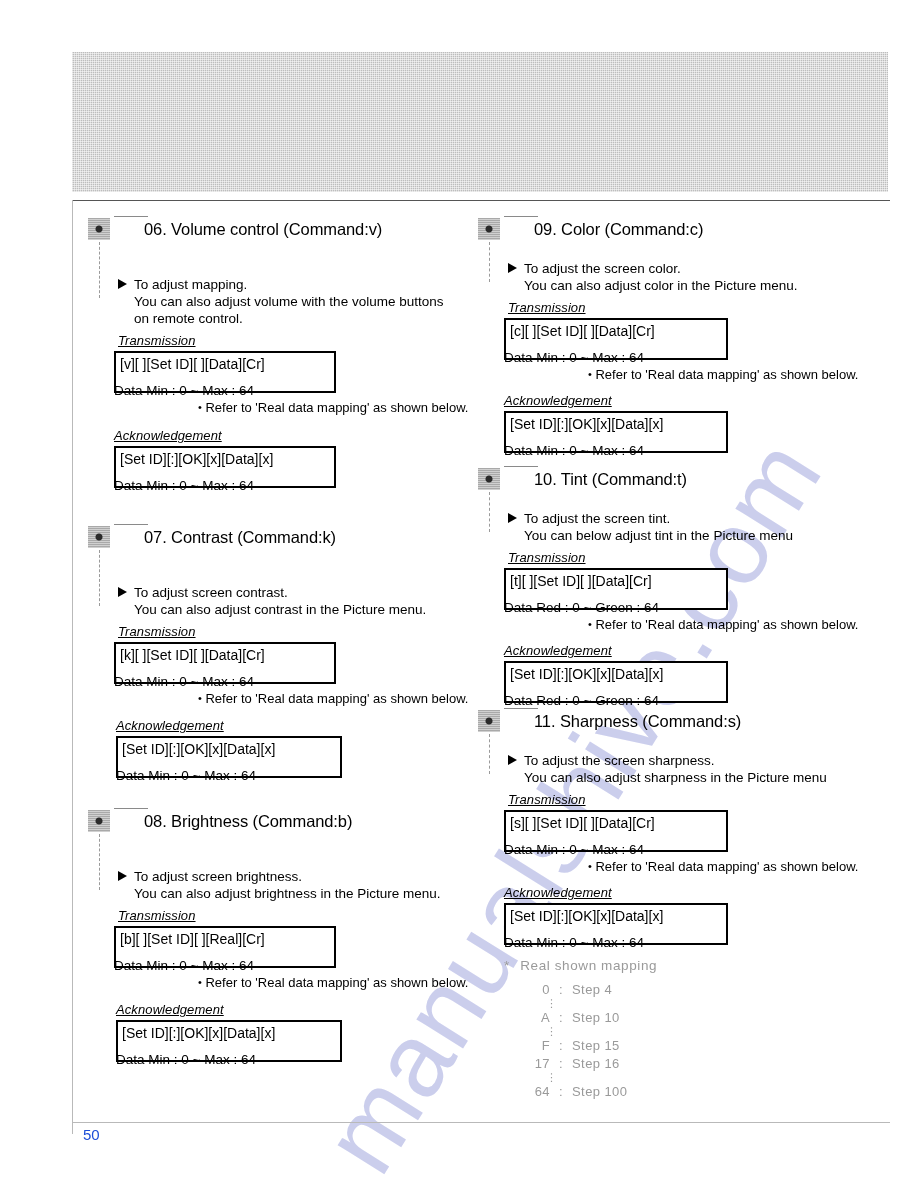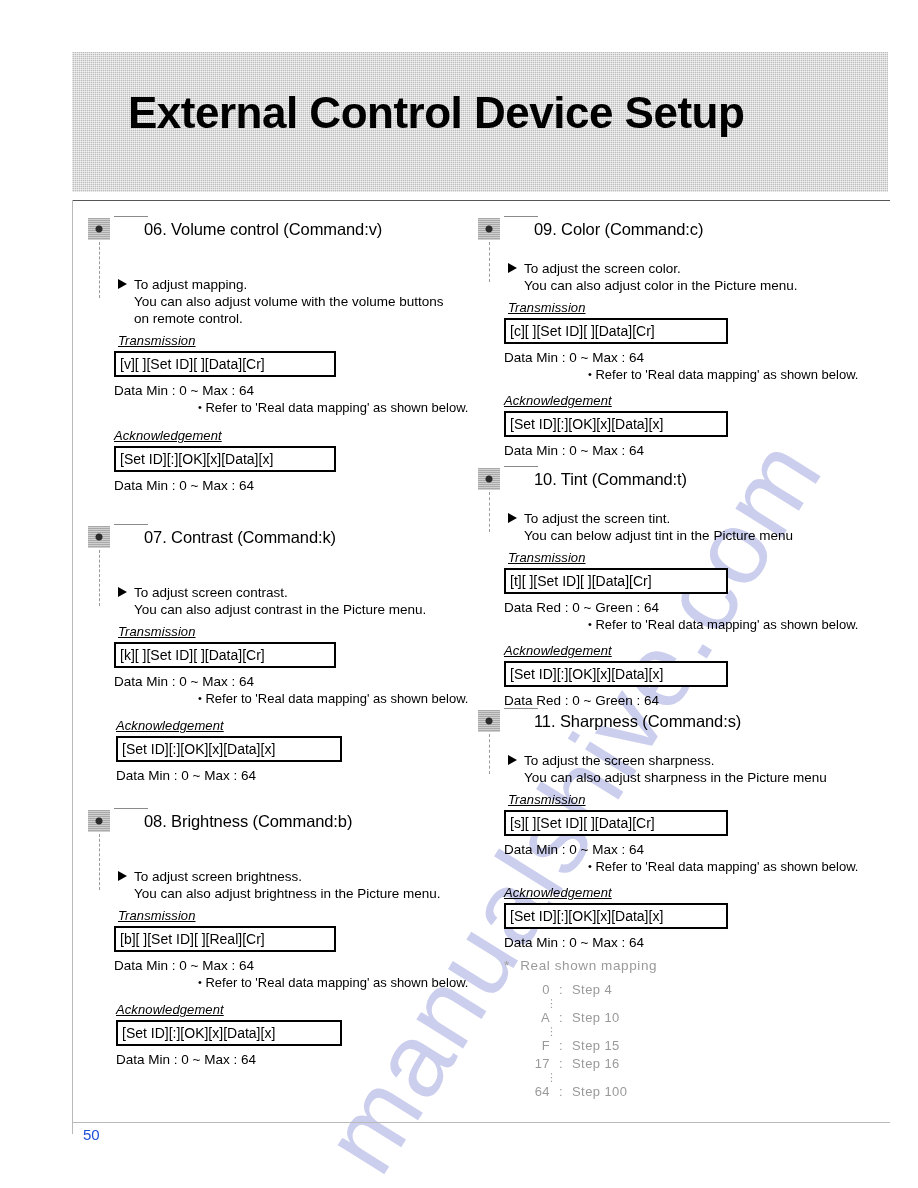--- a/index.html
+++ b/index.html
@@ -123,21 +123,21 @@
     font-style:italic;
     text-decoration:underline;
     display:inline-block;
     letter-spacing:.1px;
   }
 
   .cmd-box{
     border:2px solid #000;
     height:22px;
     line-height:22px;
-    padding:0 0 0 4px;
+    padding:0 0 16px 4px;
     font-size:14px;
     box-sizing:content-box;
     background:#fff;
     white-space:nowrap;
     overflow:hidden;
   }
 
   .data-line{font-size:13.5px;white-space:nowrap;}
   .refer-line{font-size:13px;white-space:nowrap;}
   .refer-line .star{font-size:11px;vertical-align:1px;}
@@ -151,21 +151,20 @@
   .abs{position:absolute;white-space:nowrap;}
 </style>
 </head>
 <body>
 
 <div id="page">
 
   <div class="watermark wm1">manualshive.com</div>
 
   <div class="header-band"></div>
-  <div class="header-title">External Control Device Setup</div>
 
   <div class="rule-top"></div>
   <div class="border-left"></div>
   <div class="rule-bottom"></div>
   <div class="page-number">50</div>
 
   <div class="col col-left">
 
     <div class="section">
       <div class="marker"></div>

